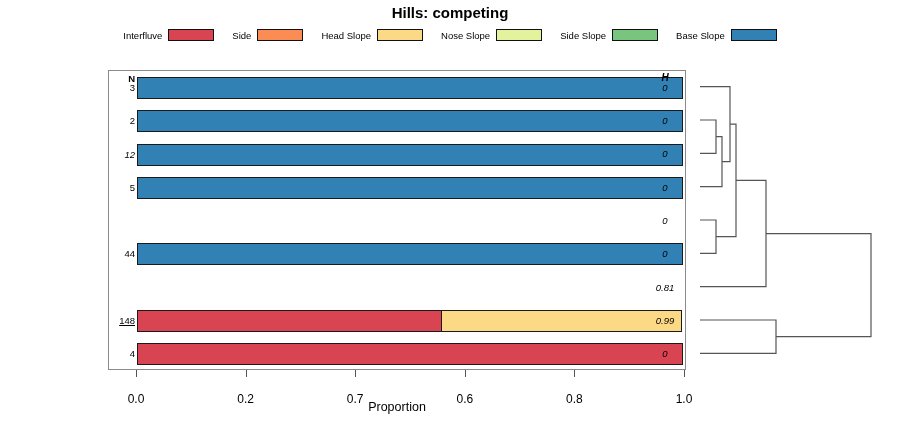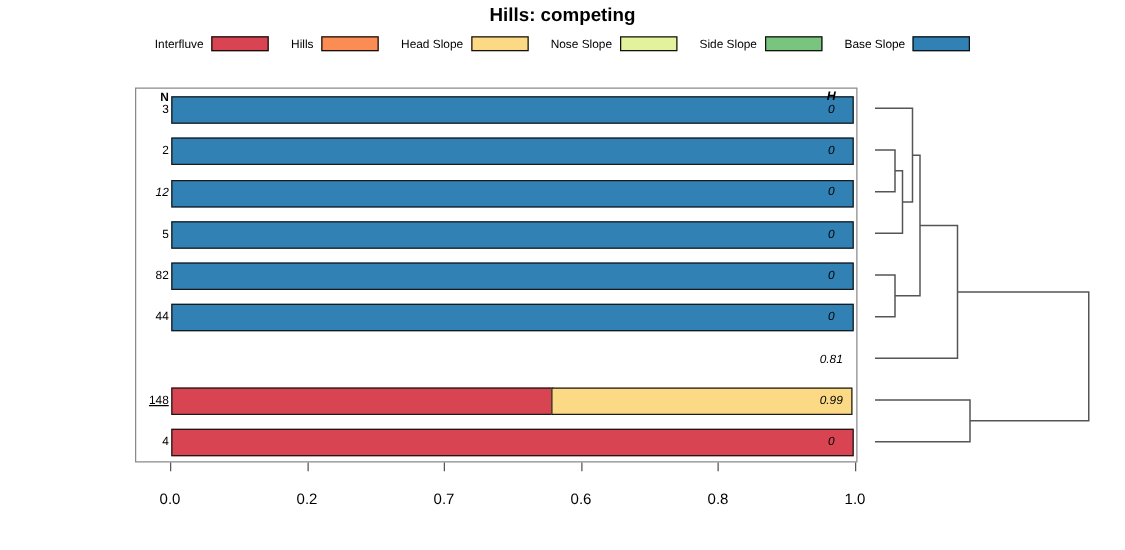--- a/index.html
+++ b/index.html
@@ -69,21 +69,21 @@
 <div id="stage">
 
   <div class="title">Hills: competing</div>
 
   <div class="legend" id="legend">
       <div class="lg-item">
         <span class="lg-label">Interfluve</span>
         <span class="lg-swatch" style="background: rgb(217, 68, 82);"></span>
       </div>
       <div class="lg-item">
-        <span class="lg-label">Hills</span>
+        <span class="lg-label">Side</span>
         <span class="lg-swatch" style="background: rgb(250, 140, 84);"></span>
       </div>
       <div class="lg-item">
         <span class="lg-label">Head Slope</span>
         <span class="lg-swatch" style="background: rgb(252, 218, 133);"></span>
       </div>
       <div class="lg-item">
         <span class="lg-label">Nose Slope</span>
         <span class="lg-swatch" style="background: rgb(227, 242, 156);"></span>
       </div>
@@ -114,26 +114,20 @@
           </div>
         </div>
         <div class="row" style="top: 67px; font-style: italic;">
           <div class="ncol" style="top: 10.6667px;">12</div>
           <div class="track" style="top: 5.66667px;">
             <div class="seg" title="Base Slope 1" style="flex: 0 0 100%; background: rgb(49, 129, 181);"></div>
           </div>
         </div>
         <div class="row" style="top: 100px;">
           <div class="ncol" style="top: 10.6667px;">5</div>
-          <div class="track" style="top: 5.66667px;">
-            <div class="seg" title="Base Slope 1" style="flex: 0 0 100%; background: rgb(49, 129, 181);"></div>
-          </div>
-        </div>
-        <div class="row" style="top: 133.333px;">
-          <div class="ncol" style="top: 10.6667px;">82</div>
           <div class="track" style="top: 5.66667px;">
             <div class="seg" title="Base Slope 1" style="flex: 0 0 100%; background: rgb(49, 129, 181);"></div>
           </div>
         </div>
         <div class="row" style="top: 166.667px;">
           <div class="ncol" style="top: 10.6667px;">44</div>
           <div class="track" style="top: 5.66667px;">
             <div class="seg" title="Base Slope 1" style="flex: 0 0 100%; background: rgb(49, 129, 181);"></div>
           </div>
         </div>
@@ -175,20 +169,21 @@
       <div class="xtl" style="left: 137.6px;">0.2</div>
       <div class="xtick" style="left: 247.2px;"></div>
       <div class="xtl" style="left: 247.2px;">0.7</div>
       <div class="xtick" style="left: 356.8px;"></div>
       <div class="xtl" style="left: 356.8px;">0.6</div>
       <div class="xtick" style="left: 466.4px;"></div>
       <div class="xtl" style="left: 466.4px;">0.8</div>
       <div class="xtick" style="left: 576px;"></div>
       <div class="xtl" style="left: 576px;">1.0</div>
     </div>
+  <div class="xtitle">Proportion</div>
 
   <div class="dendro">
     <svg width="214" height="300" viewBox="0 0 214 300">
       <g id="dendro-g" fill="none" stroke="#555555" stroke-width="1.2">
           <path d="M14,50H30V83.33333333333334H14"></path>
           <path d="M30,66.66666666666667H36V116.66666666666667H14"></path>
           <path d="M14,16.666666666666668H44V91.66666666666667H36"></path>
           <path d="M14,150H30V183.33333333333334H14"></path>
           <path d="M44,54.16666666666667H50V166.66666666666669H30"></path>
           <path d="M50,110.41666666666669H80V216.66666666666666H14"></path>

